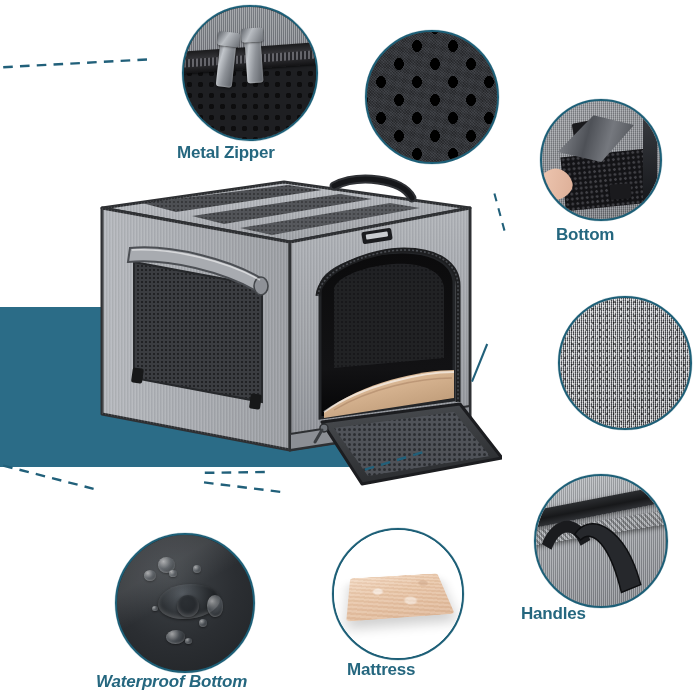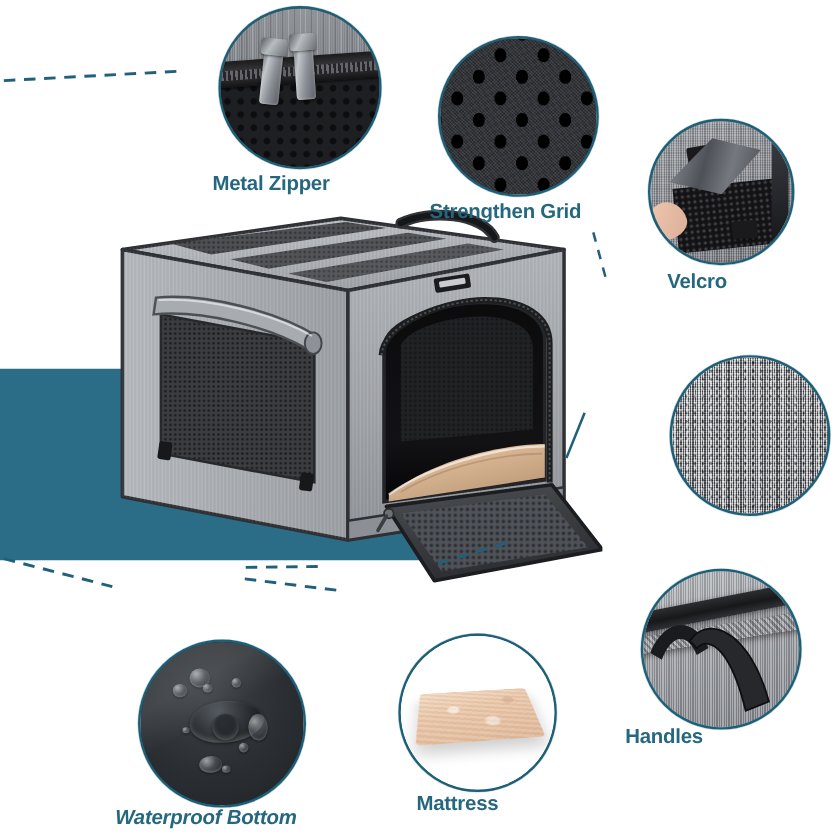--- a/index.html
+++ b/index.html
@@ -383,37 +383,36 @@
   <div class="flabel" style="left:177px; top:143px; font-size:17px;">Metal Zipper</div>
 
   <div class="feature" style="left:365px; top:30px;">
     <div class="bubble tex-grid" style="width:134px; height:134px;">
       <div class="bubble-inner" style="background:#35373b; overflow:hidden;">
         <div class="grid-grain"></div>
         <div class="grid-holes"></div>
       </div>
     </div>
   </div>
-  <div class="flabel" style="left:358px; top:167px; font-size:17px;">Strengthen Grid</div>
 
   <div class="feature" style="left:540px; top:99px;">
     <div class="bubble tex-velcro" style="width:122px; height:122px;">
       <div class="bubble-inner" style="overflow:hidden;">
         <div class="velcro-weave"></div>
         <div class="velcro-mesh"></div>
         <div class="velcro-patch" style="left:26%; top:18%; width:16%; height:14%; transform:rotate(-10deg);"></div>
         <div class="velcro-patch" style="left:58%; top:70%; width:18%; height:13%; transform:rotate(-4deg);"></div>
         <div class="velcro-flap"></div>
         <div class="finger"></div>
         <div style="position:absolute; right:2%; top:6%; width:12%; height:84%;
                     background:linear-gradient(180deg,#3a3d42,#15161a); transform:skewY(-6deg);"></div>
       </div>
     </div>
   </div>
-  <div class="flabel" style="left:556px; top:225px; font-size:17px;">Velcro</div>
+  <div class="flabel" style="left:556px; top:225px; font-size:17px;">Bottom</div>
 
   <div class="feature" style="left:558px; top:296px;">
     <div class="bubble tex-oxford" style="width:134px; height:134px;">
       <div class="bubble-inner" style="overflow:hidden;">
         <div class="oxford-weave"></div>
         <div class="oxford-noise"></div>
       </div>
     </div>
   </div>
 

